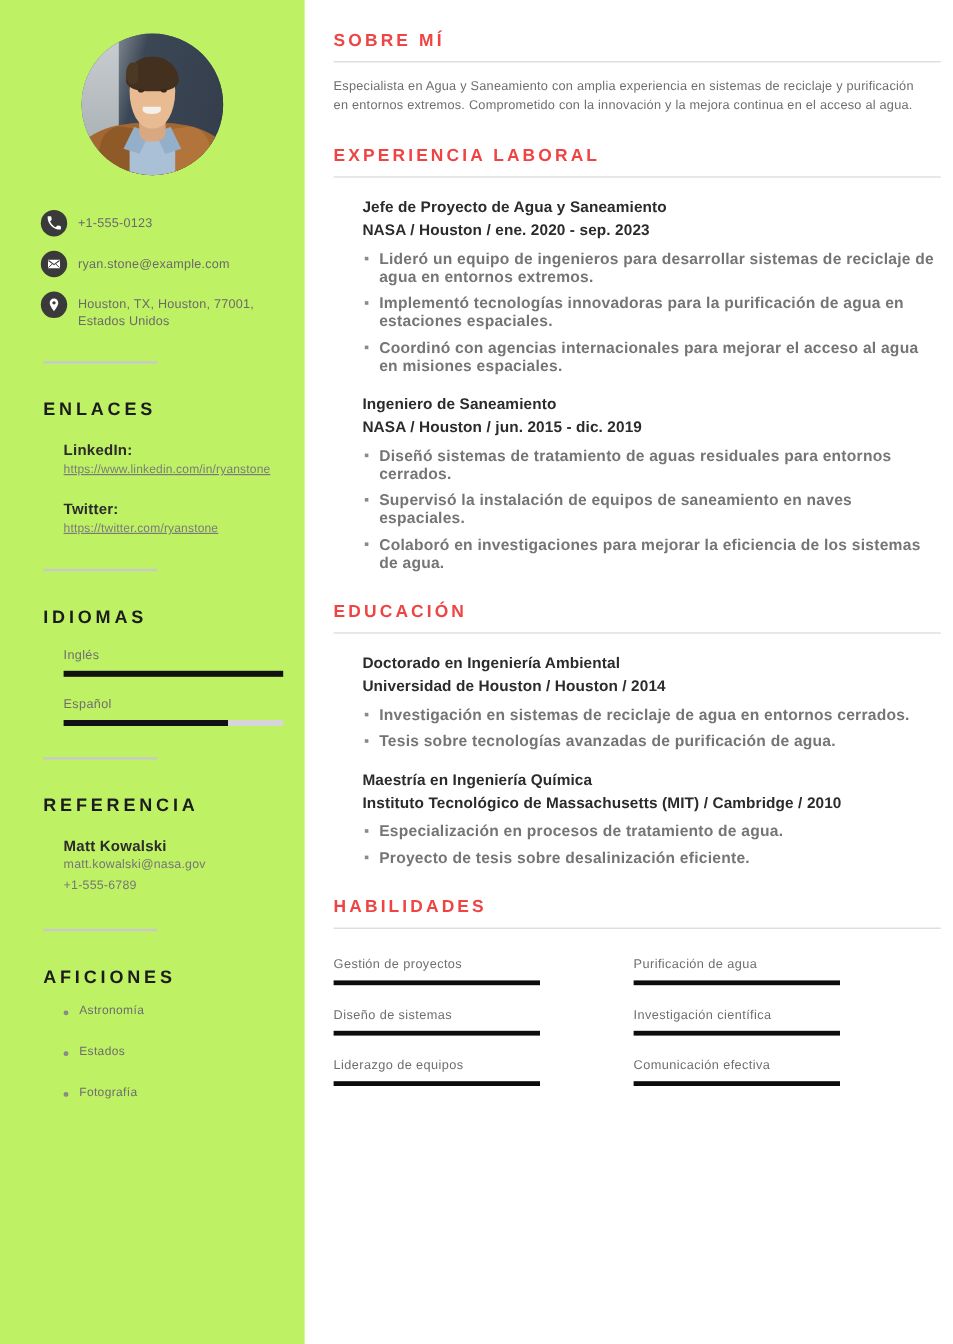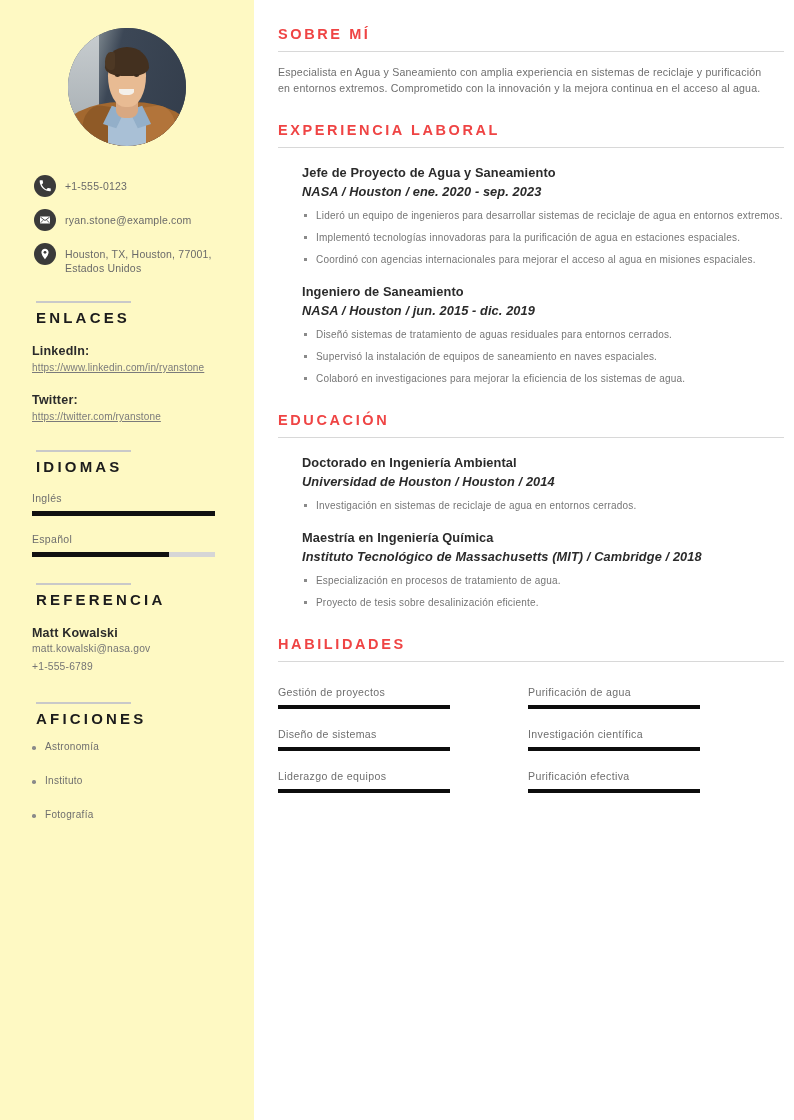--- a/index.html
+++ b/index.html
@@ -20,21 +20,21 @@
     width: 794px;
     height: 1120px;
     display: flex;
     background: #ffffff;
   }
 
   
   .sidebar {
     width: 254px;
     flex: 0 0 254px;
-    background: #fef9c3;
+    background: #bef264;
     box-sizing: border-box;
     padding: 0 0 0 0;
   }
   .avatar-wrap {
     display: flex;
     justify-content: center;
     padding-top: 28px;
   }
   .avatar {
     width: 118px;
@@ -140,24 +140,24 @@
     width: 95px;
     height: 2px;
     background: #c9c9c9;
     margin: 26px 0 0 36px;
   }
   .side-h {
     font-size: 15px;
     font-weight: bold;
     letter-spacing: 3.2px;
     color: #1c1c1c;
-    margin: 6px 0 0 36px;
+    margin: 30px 0 0 36px;
     text-transform: uppercase;
   }
-  .side-block { padding: 0 20px 0 32px; }
+  .side-block { padding: 0 20px 0 53px; }
 
   .link-label {
     font-size: 12.5px;
     font-weight: bold;
     color: #2b2b2b;
     margin-top: 18px;
     letter-spacing: .2px;
   }
   .link-url {
     font-size: 10px;
@@ -276,32 +276,32 @@
     color: #2b2b2b;
     letter-spacing: .1px;
     line-height: 19px;
   }
   .entry-meta {
     font-size: 12.8px;
     font-weight: bold;
     color: #2b2b2b;
     letter-spacing: .1px;
     line-height: 19px;
-    font-style: italic;
   }
   .entry-points { margin: 7px 0 0 0; padding: 0; list-style: none; }
   .entry-points li {
-    font-size: 10px;
+    font-size: 13px;
     line-height: 15px;
     color: #757575;
     letter-spacing: .2px;
     position: relative;
     padding-left: 14px;
     margin-bottom: 7px;
     max-width: 492px;
+    font-weight: bold;
   }
   .entry-points li::before {
     content: "";
     position: absolute;
     left: 2px; top: 5.5px;
     width: 3px; height: 3px;
     background: #8a8a8a;
   }
 
   .skills-grid {
@@ -420,21 +420,21 @@
       <div class="ref-name">Matt Kowalski</div>
       <div class="ref-line">matt.kowalski@nasa.gov</div>
       <div class="ref-line">+1-555-6789</div>
     </div>
 
     <div class="side-divider"></div>
     <div class="side-h">AFICIONES</div>
     <div class="side-block">
       <ul class="hobby-list">
         <li class="hobby-item">Astronomía</li>
-        <li class="hobby-item">Instituto</li>
+        <li class="hobby-item">Estados</li>
         <li class="hobby-item">Fotografía</li>
       </ul>
     </div>
   </aside>
 
   <main class="main">
 
 
     <div class="main-inner">
 
@@ -471,26 +471,27 @@
 
       <section>
         <div class="sec-h">EDUCACIÓN</div>
         <div class="sec-rule"></div>
 
         <div class="entry">
           <div class="entry-title">Doctorado en Ingeniería Ambiental</div>
           <div class="entry-meta">Universidad de Houston / Houston / 2014</div>
           <ul class="entry-points">
             <li>Investigación en sistemas de reciclaje de agua en entornos cerrados.</li>
+            <li>Tesis sobre tecnologías avanzadas de purificación de agua.</li>
           </ul>
         </div>
 
         <div class="entry">
           <div class="entry-title">Maestría en Ingeniería Química</div>
-          <div class="entry-meta">Instituto Tecnológico de Massachusetts (MIT) / Cambridge / 2018</div>
+          <div class="entry-meta">Instituto Tecnológico de Massachusetts (MIT) / Cambridge / 2010</div>
           <ul class="entry-points">
             <li>Especialización en procesos de tratamiento de agua.</li>
             <li>Proyecto de tesis sobre desalinización eficiente.</li>
           </ul>
         </div>
       </section>
 
       <section>
         <div class="sec-h">HABILIDADES</div>
         <div class="sec-rule"></div>
@@ -519,21 +520,21 @@
               <div class="skill-fill" style="width: 100%;"></div>
             </div>
           </div>
           <div class="skill">
             <div class="skill-name">Liderazgo de equipos</div>
             <div class="skill-track">
               <div class="skill-fill" style="width: 100%;"></div>
             </div>
           </div>
           <div class="skill">
-            <div class="skill-name">Purificación efectiva</div>
+            <div class="skill-name">Comunicación efectiva</div>
             <div class="skill-track">
               <div class="skill-fill" style="width: 100%;"></div>
             </div>
           </div>
         </div>
       </section>
 
     </div>
   </main>
 </div>

